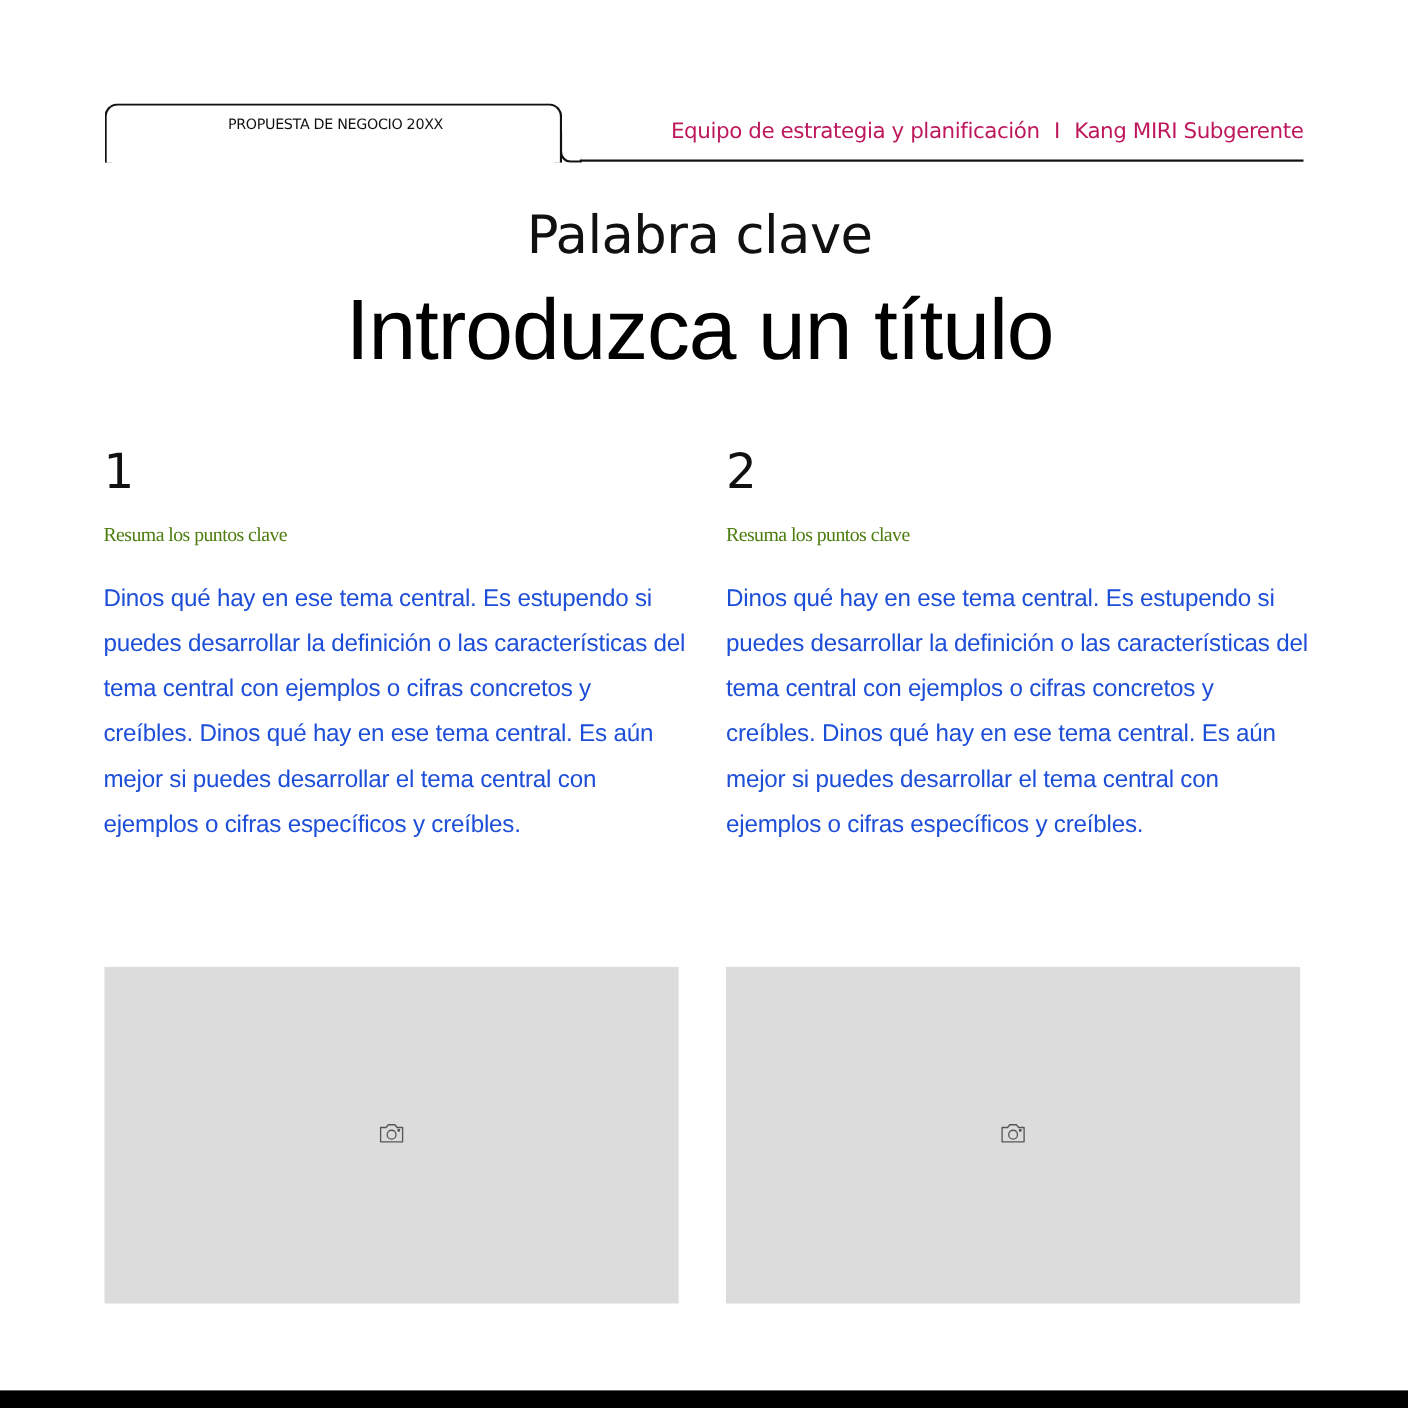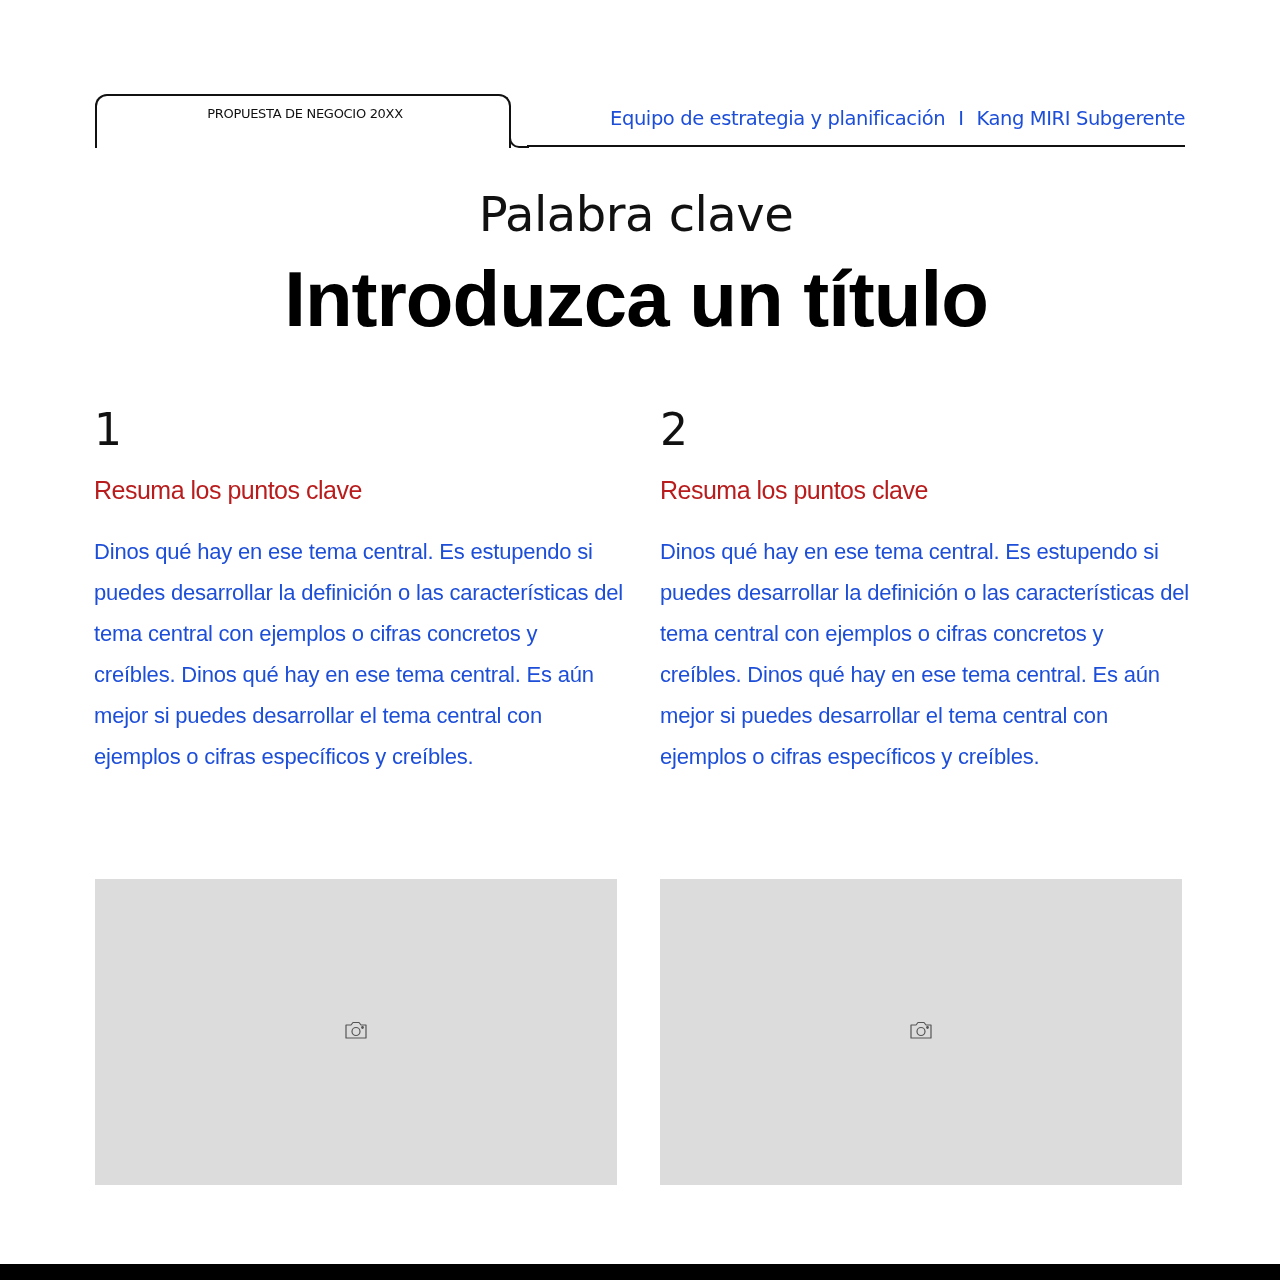--- a/index.html
+++ b/index.html
@@ -20,44 +20,44 @@
     .tab-connector {
       position: absolute; left: 509px; top: 120px; width: 20px; height: 28px;
       border-left: 2px solid #111; border-bottom: 2px solid #111;
       border-bottom-left-radius: 10px; box-sizing: border-box;
     }
     .header-rule {
       position: absolute; left: 527px; top: 145px; width: 658px; height: 2px; background: #111;
     }
     .header-meta {
       position: absolute; right: 95px; top: 107px;
-      font-family: "DejaVu Sans", sans-serif; font-size: 19.5px; letter-spacing: -0.4px; color: #1d4ed8;
+      font-family: "DejaVu Sans", sans-serif; font-size: 19.5px; letter-spacing: -0.4px; color: #be185d;
       white-space: nowrap;
       text-align: right;
     }
     .header-meta .sep { margin: 0 13px; }
     .keyword {
       position: absolute; left: 0; top: 186px; width: 1272px; text-align: center;
       font-family: "DejaVu Sans", sans-serif; font-size: 48px; font-weight: normal; color: #111;
       letter-spacing: -0.5px;
     }
     .title {
       position: absolute; left: 0; top: 254px; width: 1272px; text-align: center;
-      font-family: "Liberation Sans", sans-serif; font-size: 78px; font-weight: bold; color: #000;
+      font-family: "Liberation Sans", sans-serif; font-size: 78px; font-weight: normal; color: #000;
       letter-spacing: -1px;
     }
     .col { position: absolute; top: 404px; width: 530px; }
     .col.left { left: 94px; }
     .col.right { left: 660px; }
     .col .num {
       font-family: "DejaVu Sans", sans-serif; font-size: 44px; line-height: 52px; color: #111; font-weight: normal;
     }
     .col .sub {
       margin-top: 20px;
-      font-family: Liberation Sans, sans-serif; font-size: 25px; letter-spacing: -0.5px; color: #b91c1c;
+      font-family: Liberation Serif, serif; font-size: 18px; letter-spacing: -0.5px; color: #4d7c0f;
     }
     .col .body {
       margin-top: 26px;
       font-family: "Liberation Sans", sans-serif; font-size: 22px; line-height: 41px; color: #1d4ed8;
       letter-spacing: -0.2px;
     }
     .photo {
       position: absolute; top: 879px; width: 522px; height: 306px; background: #dcdcdc;
       display: flex; align-items: center; justify-content: center;
     }

